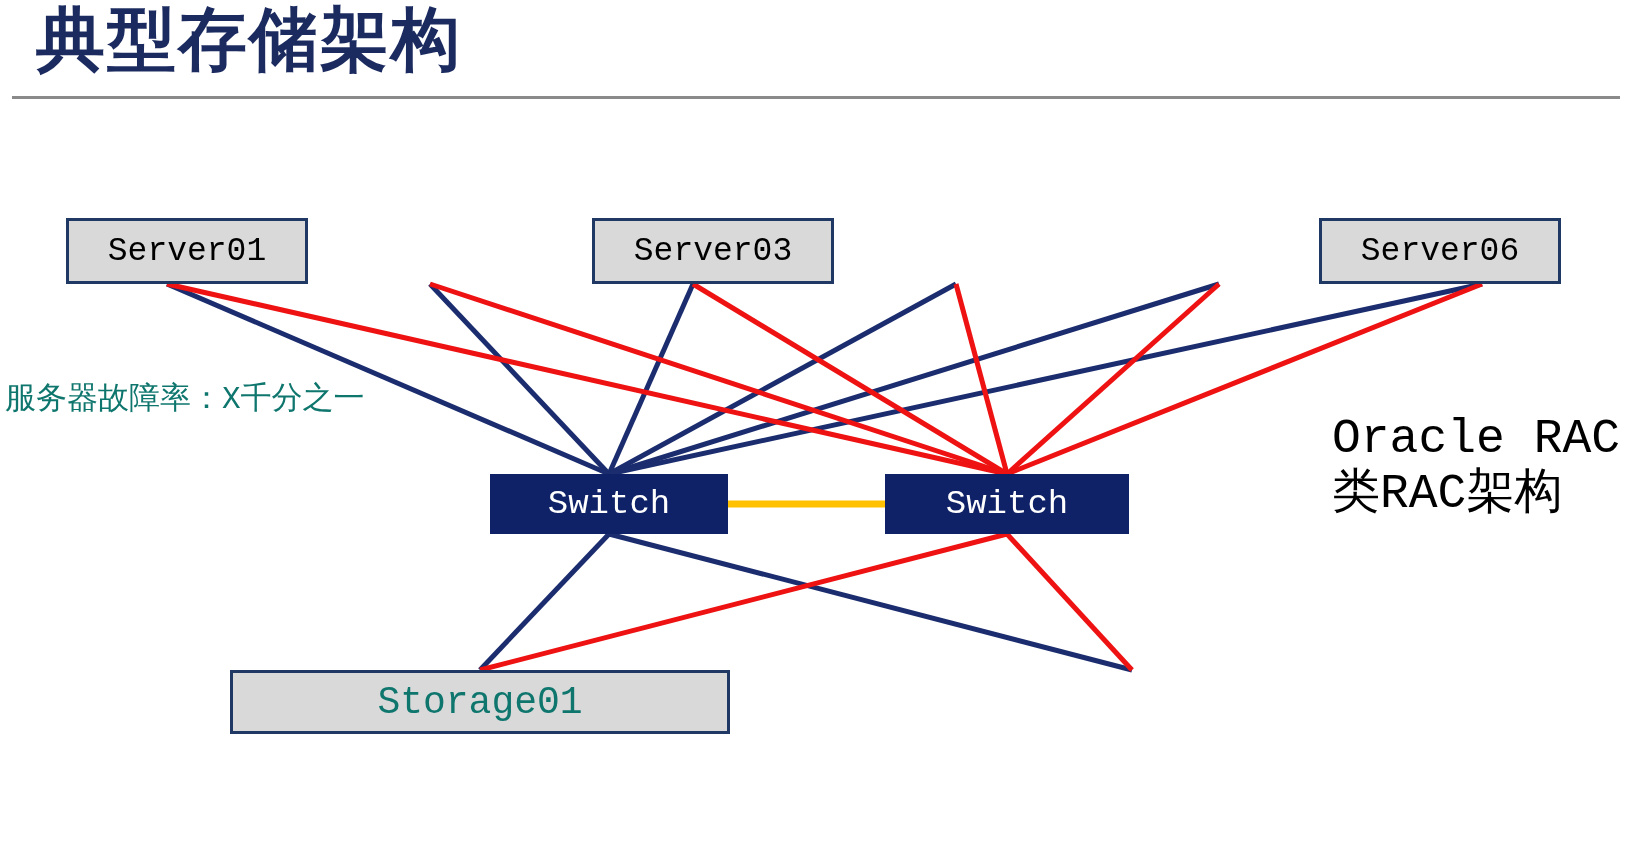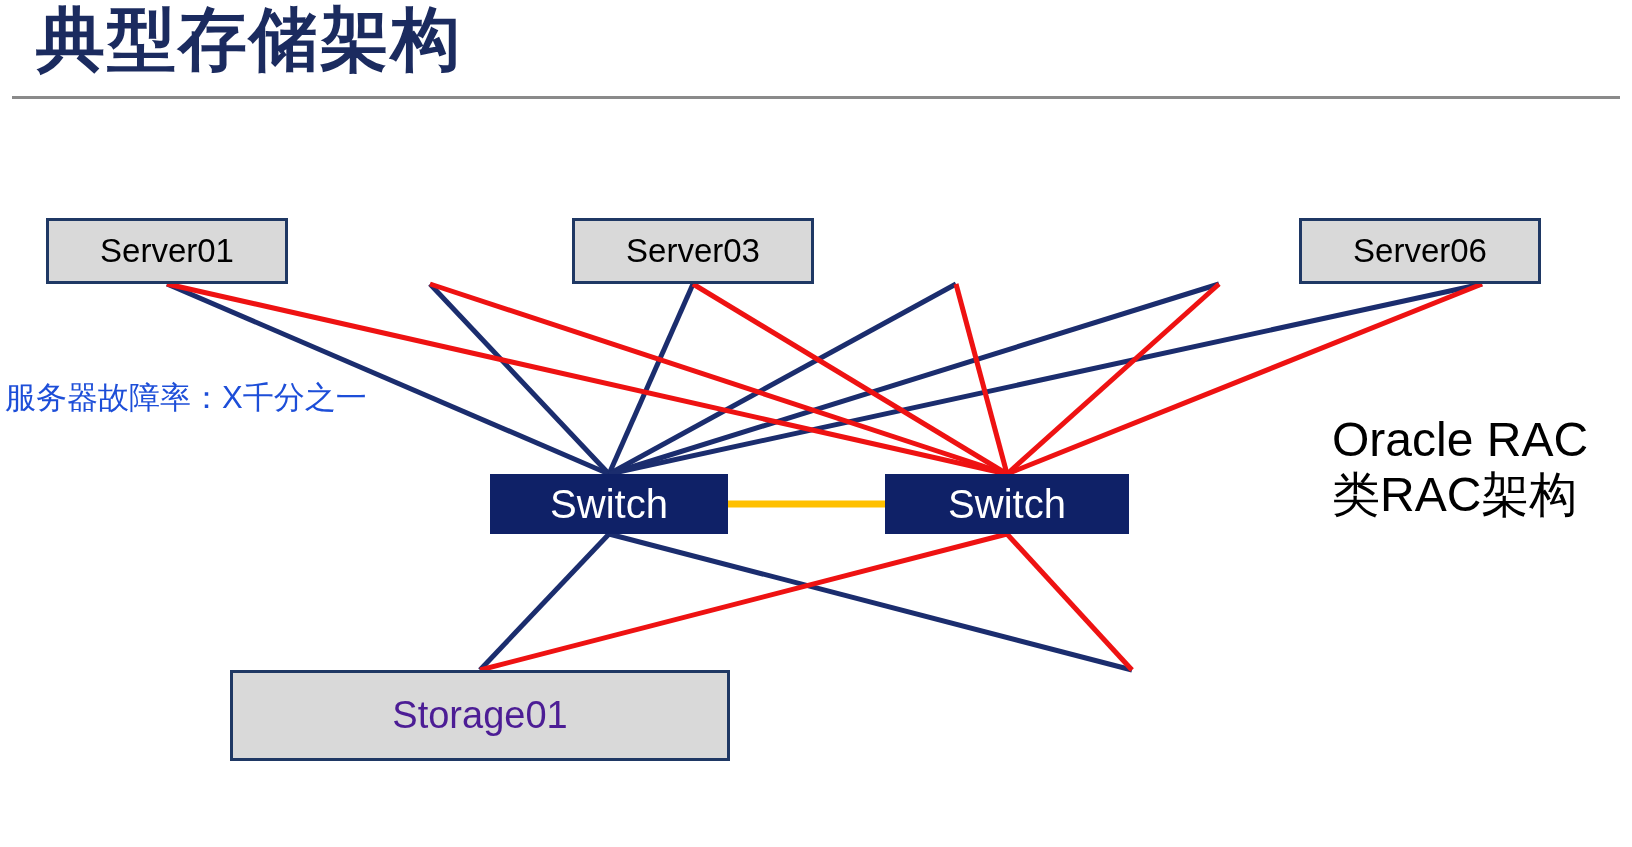--- a/index.html
+++ b/index.html
@@ -1,21 +1,21 @@
 <!DOCTYPE html>
 <html><head>
 <meta charset="utf-8">
 <style>
   html,body{margin:0;padding:0;background:#ffffff;}
   #stage{
     position:relative;
     width:1632px;height:847px;
     background:#ffffff;
     overflow:hidden;
-    font-family:Liberation Sans, sans-serif;
+    font-family:Liberation Mono, monospace;
   }
   
   #title{
     position:absolute;left:36px;top:-6px;
     margin:0;
     font-size:69px;font-weight:bold;
     color:#1b2b5f;
     letter-spacing:2px;
   }
   #title-rule{
@@ -29,46 +29,46 @@
   }
   
   .node{
     position:absolute;z-index:2;
     display:flex;align-items:center;justify-content:center;
     box-sizing:border-box;
   }
   .server{
     top:218px;width:242px;height:66px;
     background:#d9d9d9;border:3px solid #1f3864;
-    font-size:33px;color:#000000;
+    font-size:33px;color:#000000;margin-left:20px;
   }
   #n-server01{left:46px}
   #n-server02{left:309px}
   #n-server03{left:572px}
   #n-server04{left:835px}
   #n-server05{left:1098px}
   #n-server06{left:1299px}
   .switch{
     top:474px;height:60px;
     background:#0f2167;border:2px solid #0f2167;
-    font-size:40px;color:#ffffff;
+    font-size:34px;color:#ffffff;
   }
   #n-switch1{left:490px;width:238px}
   #n-switch2{left:885px;width:244px}
   .storage{
-    top:670px;height:91px;
+    top:670px;height:64px;
     background:#d9d9d9;border:3px solid #1f3864;
-    font-size:38px;color:#4c1d95;
+    font-size:38px;color:#0f766e;
   }
   #n-storage01{left:230px;width:500px}
   #n-storage02{left:883px;width:498px}
   
   .side-label{
     position:absolute;left:5px;z-index:2;
-    font-size:31px;color:#1d4ed8;white-space:nowrap;
+    font-size:31px;color:#0f766e;white-space:nowrap;
   }
   #server-rate{top:377px}
   #storage-rate{top:769px}
   #arch-note{
     position:absolute;left:1332px;top:412px;z-index:2;
     font-size:48px;line-height:55px;color:#000000;white-space:nowrap;
   }
 </style>
 </head>
 <body>

